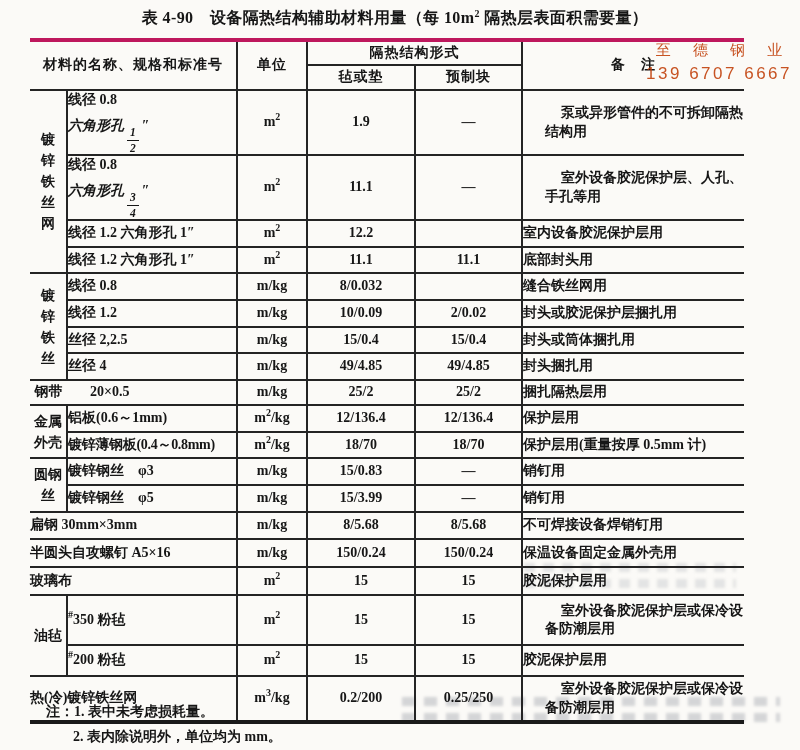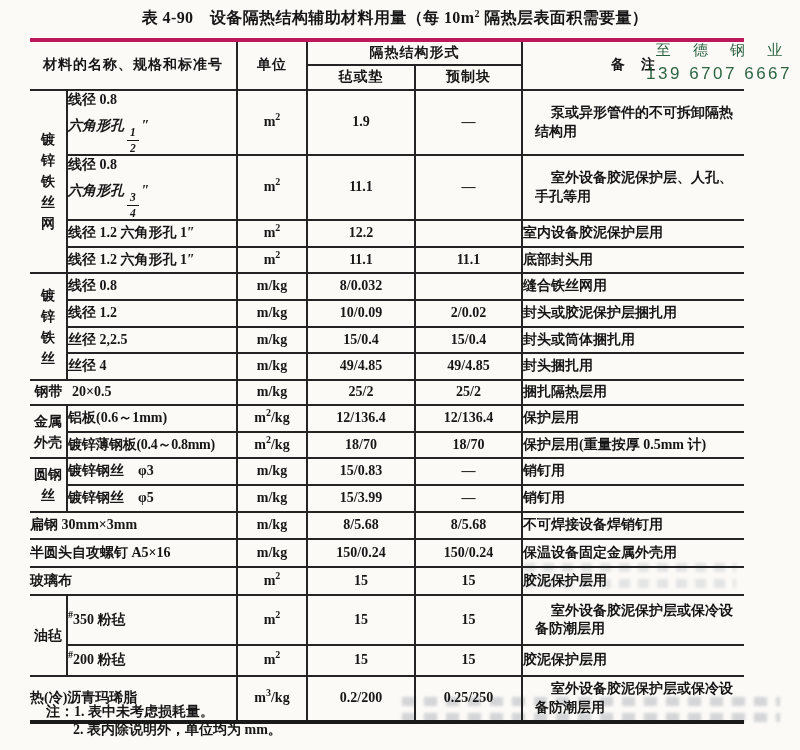--- a/index.html
+++ b/index.html
@@ -9,21 +9,21 @@
     font-family:"Liberation Serif","DejaVu Serif",serif;
     -webkit-font-smoothing:antialiased;
   }
   .title{
     position:absolute;top:8px;left:0;width:790px;text-align:center;
     font-size:16px;font-weight:700;letter-spacing:.4px;white-space:nowrap;
   }
   .title sup{font-size:10px;font-weight:700;}
   .wm{
     position:absolute;right:8px;top:41px;text-align:center;
-    color:#14532d;opacity:.9;z-index:3;font-family:"Liberation Sans","DejaVu Sans",sans-serif;
+    color:#c2410c;opacity:.9;z-index:3;font-family:"Liberation Sans","DejaVu Sans",sans-serif;
   }
   .wm .l1{font-size:15px;letter-spacing:9px;padding-left:9px;font-weight:400;}
   .wm .l2{font-size:17px;letter-spacing:2.5px;margin-top:4px;font-weight:400;}
   table.tbl{
     position:absolute;left:30px;top:38px;width:714px;z-index:2;
     border-collapse:collapse;table-layout:fixed;
     border-top:4px solid #be185d;border-bottom:4px solid #1a1a1a;
   }
   .tbl td{
     border:2px solid #242424;padding:0;vertical-align:middle;
@@ -34,34 +34,34 @@
   .c-head{text-align:center;font-weight:700;letter-spacing:1px;}
   .c-group{text-align:center;padding:2px 0;}
   .vert1{display:inline-block;width:1.12em;line-height:1.5;word-break:break-all;text-align:center;}
   .vert2{display:inline-block;width:2.25em;line-height:1.5;word-break:break-all;text-align:center;}
   .c-mat{text-align:left;padding:2px 3px 2px 8px;}
   .c-mat2{text-align:left;padding:4px 3px 4px 8px;}
   .tight{font-size:12.5px;letter-spacing:-.3px;}
   .c-full{text-align:left;padding:2px 3px 2px 8px;}
   .c-unit,.c-val{text-align:center;}
   .c-note{text-align:left;padding:2px 6px 2px 12px;}
-  .c-note.ind{padding-left:12px;text-indent:1.15em;}
+  .c-note.ind{padding-left:22px;text-indent:1.15em;}
   sup{font-size:10px;line-height:0;}
   .mline{display:block;}
   .mline + .mline{margin-top:7px;font-style:italic;}
   .frac{
     display:inline-flex;flex-direction:column;align-items:center;
     vertical-align:-0.55em;line-height:1;font-size:11.5px;margin:0 3px;font-weight:700;
   }
   .frac .fn{border-bottom:1.5px solid #161616;padding:0 3px 1.5px;}
   .frac .fd{padding-top:1.5px;}
   .gname{display:inline-block;width:37px;text-align:center;}
-  .gspec{margin-left:5px;}
+  .gspec{margin-left:23px;}
   .notes{position:absolute;left:46px;top:703px;font-size:14px;font-weight:600;z-index:2;}
-  .notes .n2{margin-left:27px;}
+  .notes .n2{margin-left:27px;margin-top:7px;}
   .bleed{position:absolute;z-index:1;filter:blur(1.6px);pointer-events:none;}
   .bleed .bl{height:9px;margin:7px 0;background:repeating-linear-gradient(90deg,rgba(122,128,140,.30) 0 13px,rgba(122,128,140,0) 13px 22px);}
   .bleed.light .bl{background:repeating-linear-gradient(90deg,rgba(122,128,140,.18) 0 11px,rgba(122,128,140,0) 11px 19px);}
 </style>
 </head>
 <body>
 
 <div class="title"><span>表 4-90　设备隔热结构辅助材料用量（每 10m</span><sup>2</sup><span> 隔热层表面积需要量）</span></div>
 
 <div class="wm">
@@ -235,21 +235,21 @@
   </tr>
   <tr style="height:31px">
     <td class="c-mat"><sup>#</sup><span>200 粉毡</span></td>
     <td class="c-unit"><span>m</span><sup>2</sup><span></span></td>
     <td class="c-val">15</td>
     <td class="c-val">15</td>
     <td class="c-note b-r0">胶泥保护层用</td>
   </tr>
 
   <tr style="height:46px">
-    <td class="c-full b-l0" colspan="2">热(冷)沥青玛琋脂</td>
+    <td class="c-full b-l0" colspan="2">热(冷)镀锌铁丝网</td>
     <td class="c-unit"><span>m</span><sup>3</sup><span>/kg</span></td>
     <td class="c-val">0.2/200</td>
     <td class="c-val">0.25/250</td>
     <td class="c-note b-r0 ind">室外设备胶泥保护层或保冷设备防潮层用</td>
   </tr>
 </tbody>
   </table>
 
 <div class="notes">
   <div class="n1">注：1. 表中未考虑损耗量。</div>

